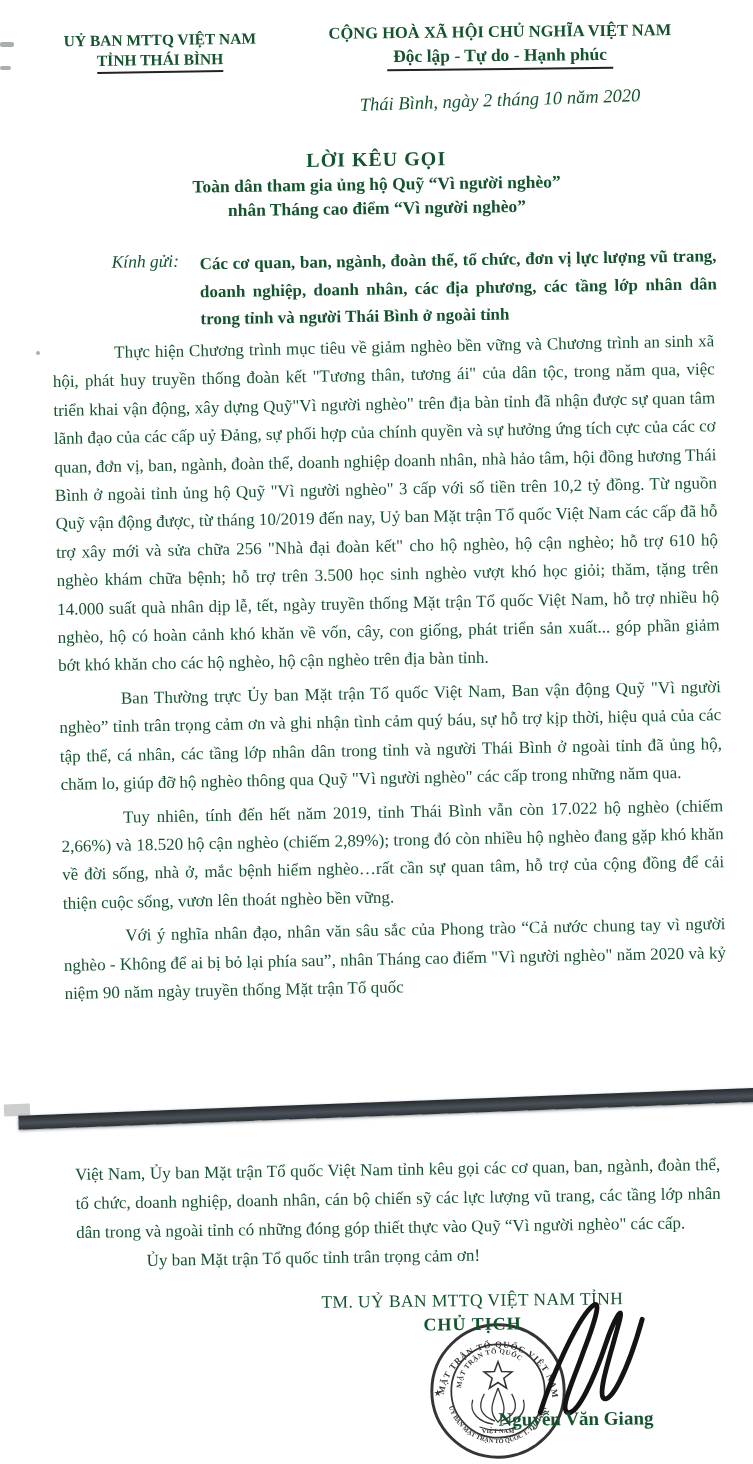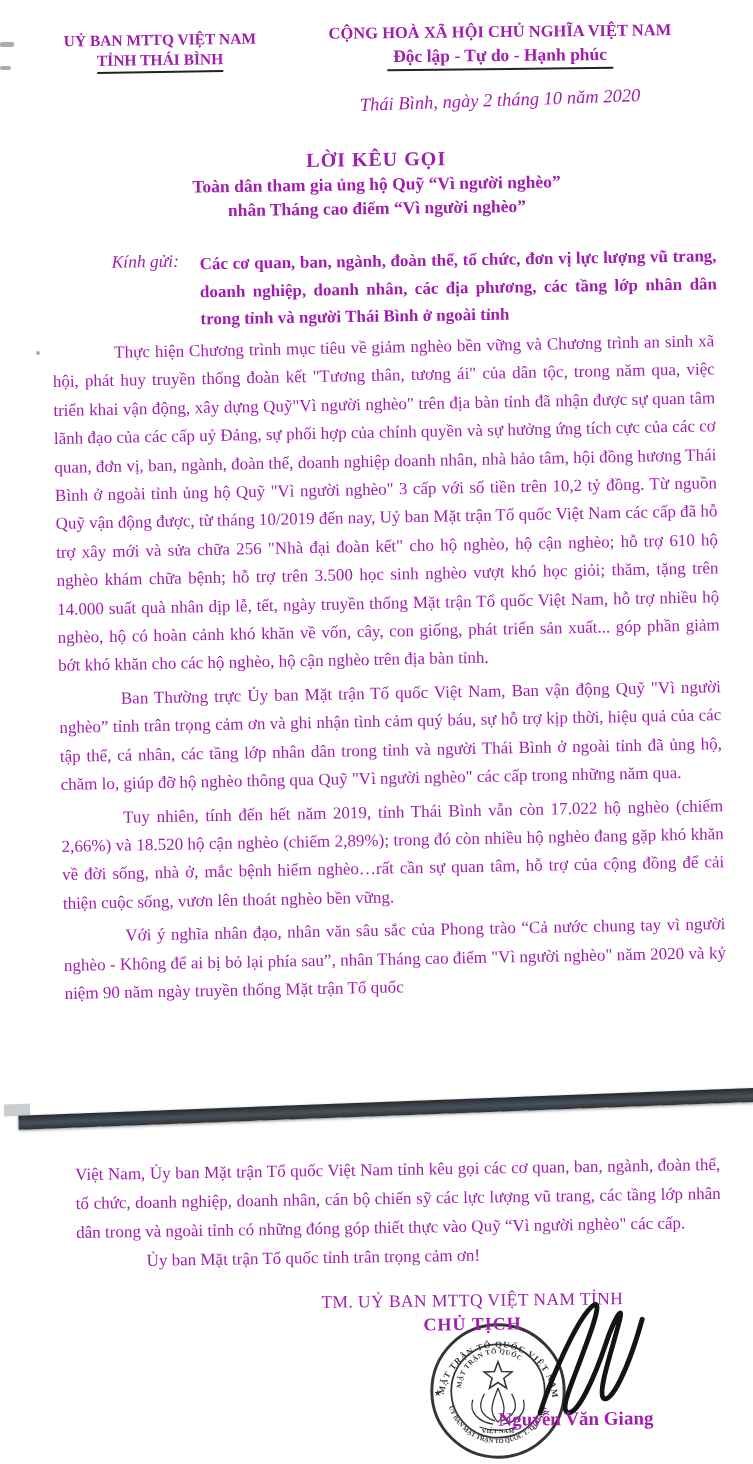--- a/index.html
+++ b/index.html
@@ -1,19 +1,19 @@
 <!DOCTYPE html>
 <html><head>
 <meta charset="utf-8">
 <style>
   html,body{margin:0;padding:0;background:#e8e8e8;}
   .page{
     position:relative;width:753px;height:1464px;background:#ffffff;
     overflow:hidden;font-family:"Liberation Serif","DejaVu Serif",serif;
-    color:#a21caf;margin:0 auto;
+    color:#14532d;margin:0 auto;
   }
   
   .org-block{position:absolute;left:40px;top:30px;width:240px;text-align:center;
     font-weight:bold;font-size:15.5px;line-height:20px;transform:rotate(-0.8deg);}
   .org-block .underlined{display:inline-block;border-bottom:2px solid #222;padding-bottom:1px;}
   .national-block{position:absolute;left:295px;top:21px;width:410px;text-align:center;
     transform:rotate(-0.6deg);}
   .national-line1{font-weight:bold;font-size:16.5px;line-height:22px;}
   .national-line2{display:inline-block;font-weight:bold;font-size:17.5px;line-height:24px;
     border-bottom:2px solid #222;padding:0 6px 1px 6px;}

